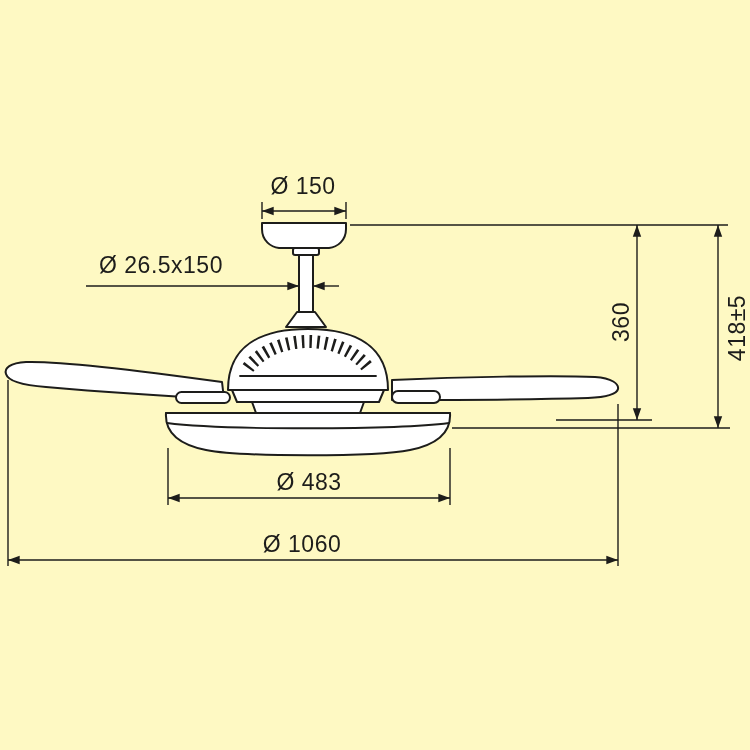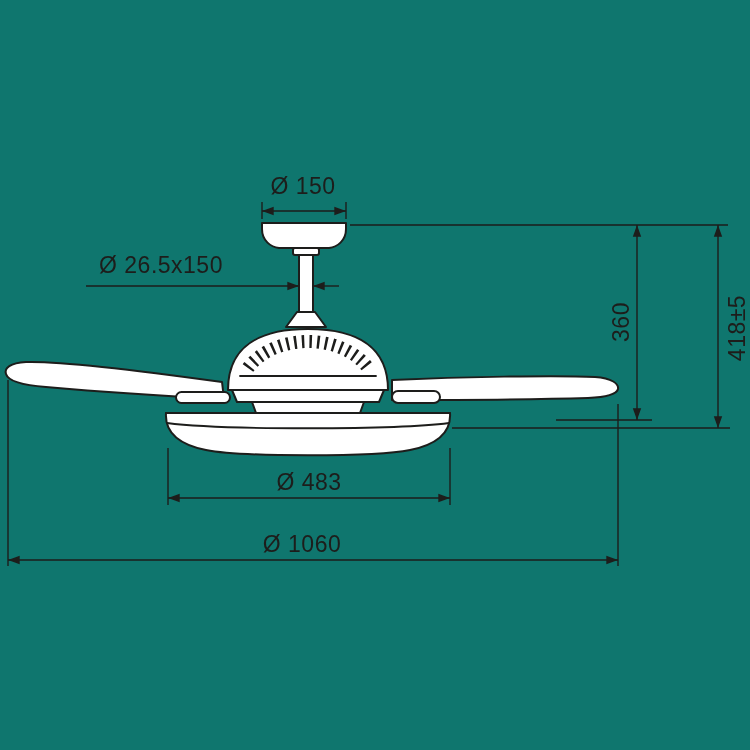--- a/index.html
+++ b/index.html
@@ -4,21 +4,21 @@
 <style>
   html, body {
     margin: 0;
     padding: 0;
     background: #ffffff;
   }
   .canvas {
     position: relative;
     width: 750px;
     height: 750px;
-    background: #0f766e;
+    background: #fef9c3;
     font-family: "Liberation Sans", sans-serif;
     overflow: hidden;
   }
   svg { display: block; }
   .part {
     fill: #ffffff;
     stroke: #1d1d1b;
     stroke-width: 2;
     stroke-linejoin: round;
   }

